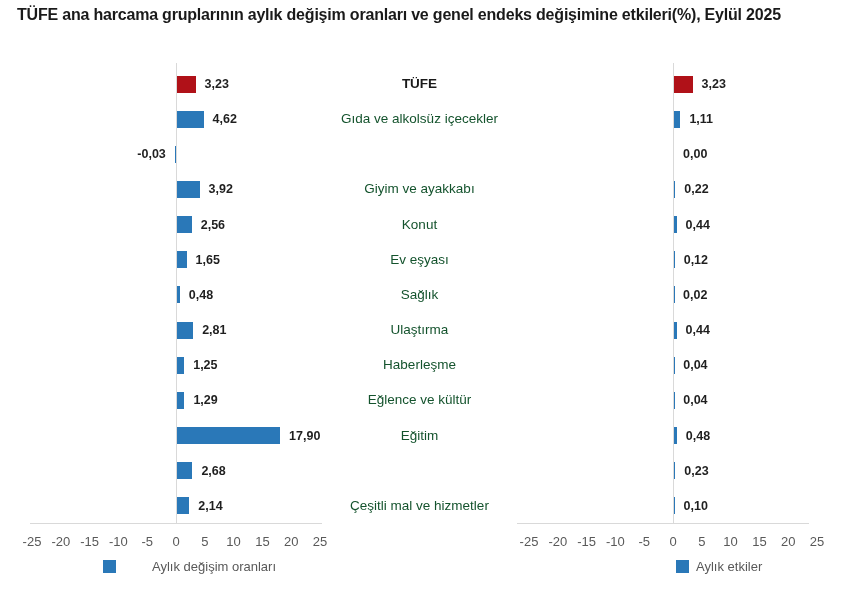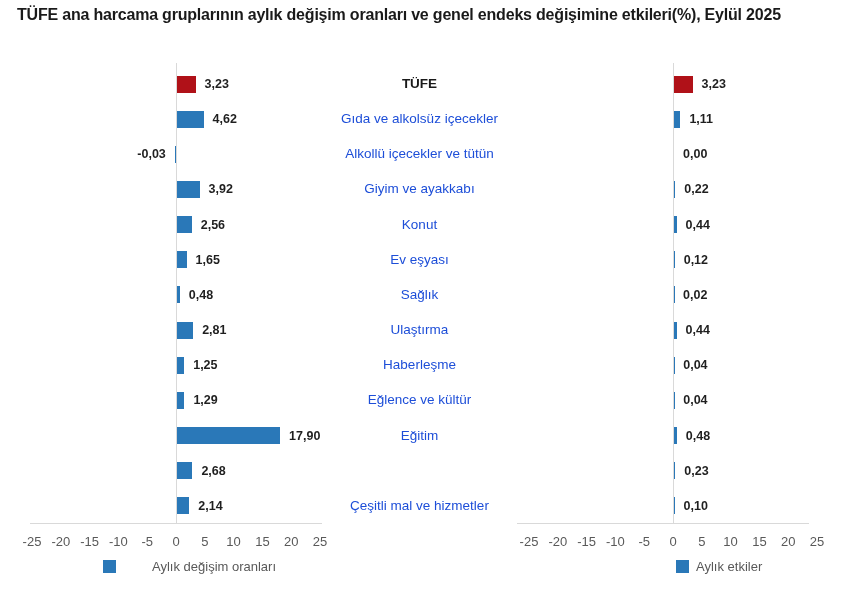--- a/index.html
+++ b/index.html
@@ -7,21 +7,21 @@
         font-family:"Liberation Sans", sans-serif;}
   .chart-title{position:absolute;left:17px;top:6px;margin:0;font-size:16px;font-weight:bold;
         color:#1a1a1a;letter-spacing:-0.2px;white-space:nowrap;}
   .plot{position:absolute;top:63px;width:292px;height:460px;border-bottom:1px solid var(--grid,#d9d9d9);}
   #leftPlot{left:30px;}
   #rightPlot{left:517px;}
   .zero-line{position:absolute;top:0;bottom:0;width:1px;background:var(--grid,#d9d9d9);}
   .bar{position:absolute;}
   .val{position:absolute;font-size:12.5px;font-weight:bold;color:#1f1f1f;line-height:14px;white-space:nowrap;text-align:center;}
   .cats{position:absolute;left:322px;top:63px;width:195px;height:460px;}
-  .cat{position:absolute;width:100%;text-align:center;font-size:13.5px;color:#1d4ed8;
+  .cat{position:absolute;width:100%;text-align:center;font-size:13.5px;color:#14532d;
        line-height:18px;white-space:nowrap;}
   .cat.hl{font-weight:bold;color:#1a1a1a;}
   .ticks{position:absolute;top:534px;width:292px;height:16px;}
   #leftTicks{left:30px;}
   #rightTicks{left:517px;}
   .tick{position:absolute;transform:translateX(-50%);font-size:13px;color:#595959;white-space:nowrap;}
   .legend{position:absolute;top:559px;display:flex;align-items:center;gap:7px;
           font-size:13px;color:#595959;}
   #leftLegend{left:103px;gap:36px;}
   #rightLegend{left:628px;padding-left:48px;}
@@ -58,21 +58,20 @@
       <div class="bar" style="top: 364px; height: 17px; width: 103.104px; left: 147px; background: rgb(42, 120, 184);"></div>
       <div class="val" style="top: 365.5px; left: 259.104px;">17,90</div>
       <div class="bar" style="top: 399.15px; height: 17px; width: 15.4368px; left: 147px; background: rgb(42, 120, 184);"></div>
       <div class="val" style="top: 400.65px; left: 171.437px;">2,68</div>
       <div class="bar" style="top: 434.3px; height: 17px; width: 12.3264px; left: 147px; background: rgb(42, 120, 184);"></div>
       <div class="val" style="top: 435.8px; left: 168.326px;">2,14</div>
     </div>
   <div class="cats" id="centerLabels">
       <div class="cat hl" style="top: 12px;">TÜFE</div>
       <div class="cat" style="top: 47.15px;">Gıda ve alkolsüz içecekler</div>
-      <div class="cat" style="top: 82.3px;">Alkollü içecekler ve tütün</div>
       <div class="cat" style="top: 152.6px;">Konut</div>
       <div class="cat" style="top: 117.45px;">Giyim ve ayakkabı</div>
       <div class="cat" style="top: 187.75px;">Ev eşyası</div>
       <div class="cat" style="top: 222.9px;">Sağlık</div>
       <div class="cat" style="top: 258.05px;">Ulaştırma</div>
       <div class="cat" style="top: 293.2px;">Haberleşme</div>
       <div class="cat" style="top: 328.35px;">Eğlence ve kültür</div>
       <div class="cat" style="top: 363.5px;">Eğitim</div>
       <div class="cat" style="top: 433.8px;">Çeşitli mal ve hizmetler</div>
     </div>

